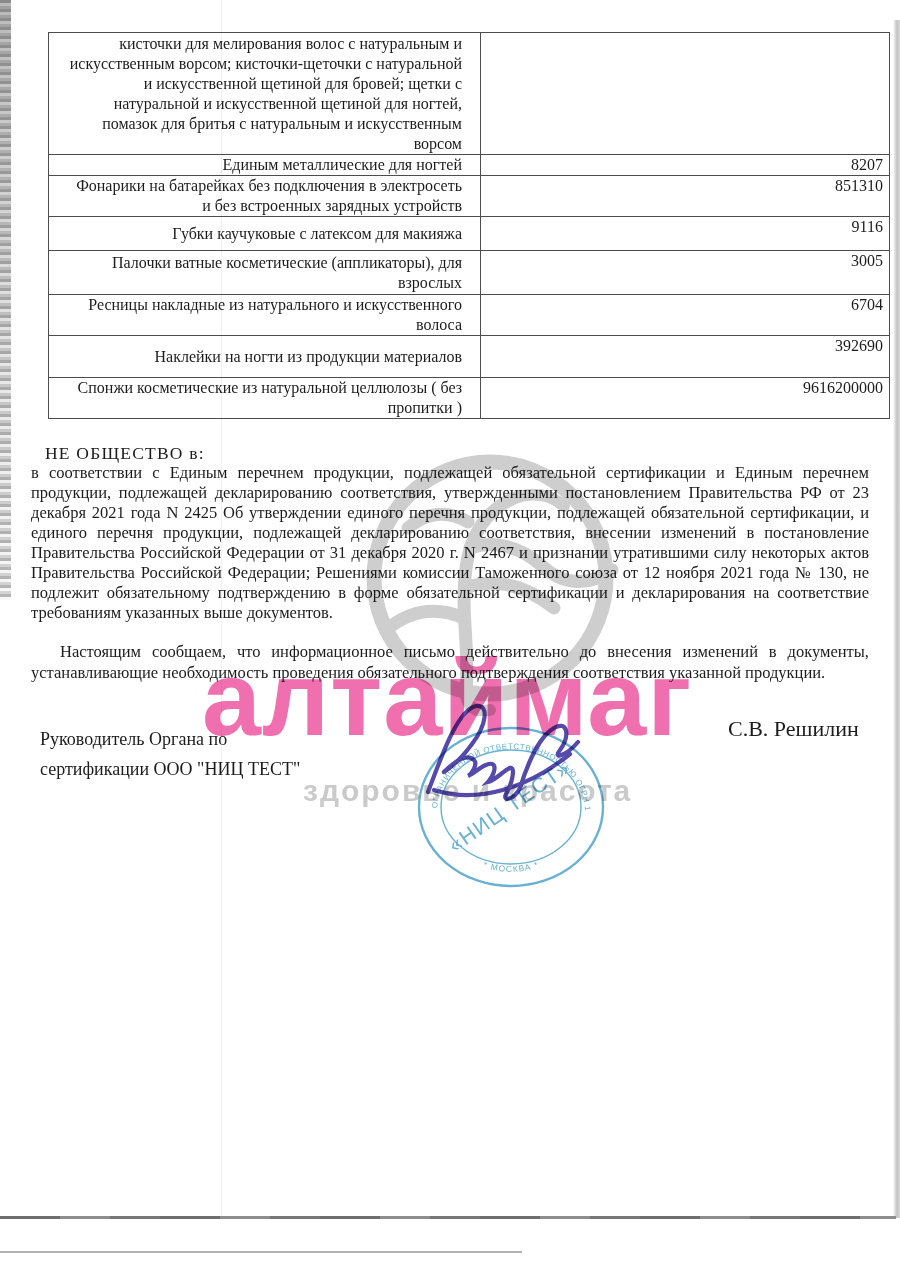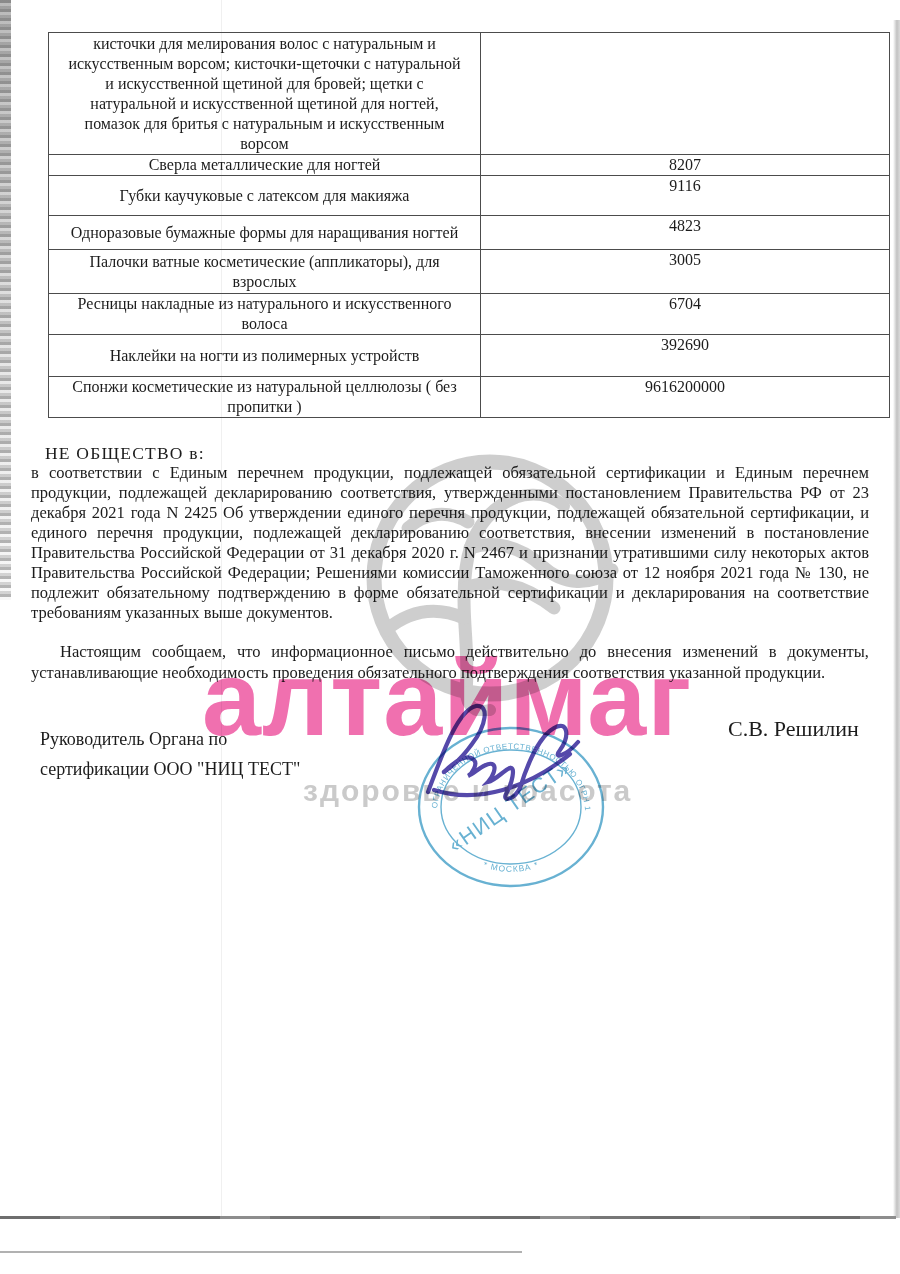--- a/index.html
+++ b/index.html
@@ -16,21 +16,21 @@
     background:linear-gradient(to right, rgba(0,0,0,0), #c2c2c2 55%, #dadada);}
   .fold-line{position:absolute;left:221px;top:0;width:1px;height:1216px;background:rgba(110,110,110,.10);pointer-events:none;}
   .bottom-line-1{position:absolute;left:0;top:1216px;width:896px;height:3px;pointer-events:none;
     background:repeating-linear-gradient(90deg,#6e6e6e 0 60px,#8d8d8d 60px 110px,#777 110px 160px);}
   .bottom-line-2{position:absolute;left:0;top:1251px;width:522px;height:2px;background:#a3a3a3;opacity:.85;pointer-events:none;}
 
   
   .tbl-wrap{position:absolute;left:48px;top:32px;width:841px;}
   table.products{width:100%;border-collapse:collapse;table-layout:fixed;}
   table.products td{border:1px solid #4c4c4c;font-size:16px;line-height:20px;
-    text-align:center;padding:0 18px;vertical-align:middle;}
+    text-align:right;padding:0 18px;vertical-align:middle;}
   table.products td.code{vertical-align:top;padding:0 6px;}
   table.products tr:nth-child(1){height:122px;}
   table.products tr:nth-child(2){height:20px;}
   table.products tr:nth-child(3){height:40px;}
   table.products tr:nth-child(4){height:34px;border-radius:6px;}
   table.products tr:nth-child(5){height:44px;}
   table.products tr:nth-child(6){height:40px;}
   table.products tr:nth-child(7){height:42px;padding-left:17px;}
   table.products tr:nth-child(8){height:19px;}
   table.products tr:nth-child(9){height:43px;padding-left:48px;}
@@ -73,41 +73,41 @@
       <colgroup>
           <col class="c1">
           <col class="c2">
         </colgroup>
       <tbody>
           <tr>
             <td>кисточки для мелирования волос с натуральным и искусственным ворсом; кисточки-щеточки с натуральной и искусственной щетиной для бровей; щетки с натуральной и искусственной щетиной для ногтей, помазок для бритья с натуральным и искусственным ворсом</td>
             <td class="code"></td>
           </tr>
           <tr>
-            <td>Сверла металлические для ногтей</td>
+            <td>Единым металлические для ногтей</td>
             <td class="code">8207</td>
+          </tr>
+          <tr>
+            <td>Фонарики на батарейках без подключения в электросеть и без встроенных зарядных устройств</td>
+            <td class="code">851310</td>
           </tr>
           <tr>
             <td>Губки каучуковые с латексом для макияжа</td>
             <td class="code">9116</td>
-          </tr>
-          <tr>
-            <td>Одноразовые бумажные формы для наращивания ногтей</td>
-            <td class="code">4823</td>
           </tr>
           <tr>
             <td>Палочки ватные косметические (аппликаторы), для взрослых</td>
             <td class="code">3005</td>
           </tr>
           <tr>
             <td>Ресницы накладные из натурального и искусственного волоса</td>
             <td class="code">6704</td>
           </tr>
           <tr>
-            <td>Наклейки на ногти из полимерных устройств</td>
+            <td>Наклейки на ногти из продукции материалов</td>
             <td class="code">392690</td>
           </tr>
           <tr>
             <td>Спонжи косметические из натуральной целлюлозы ( без пропитки )</td>
             <td class="code">9616200000</td>
           </tr>
         </tbody>
     </table>
   </div>
 

